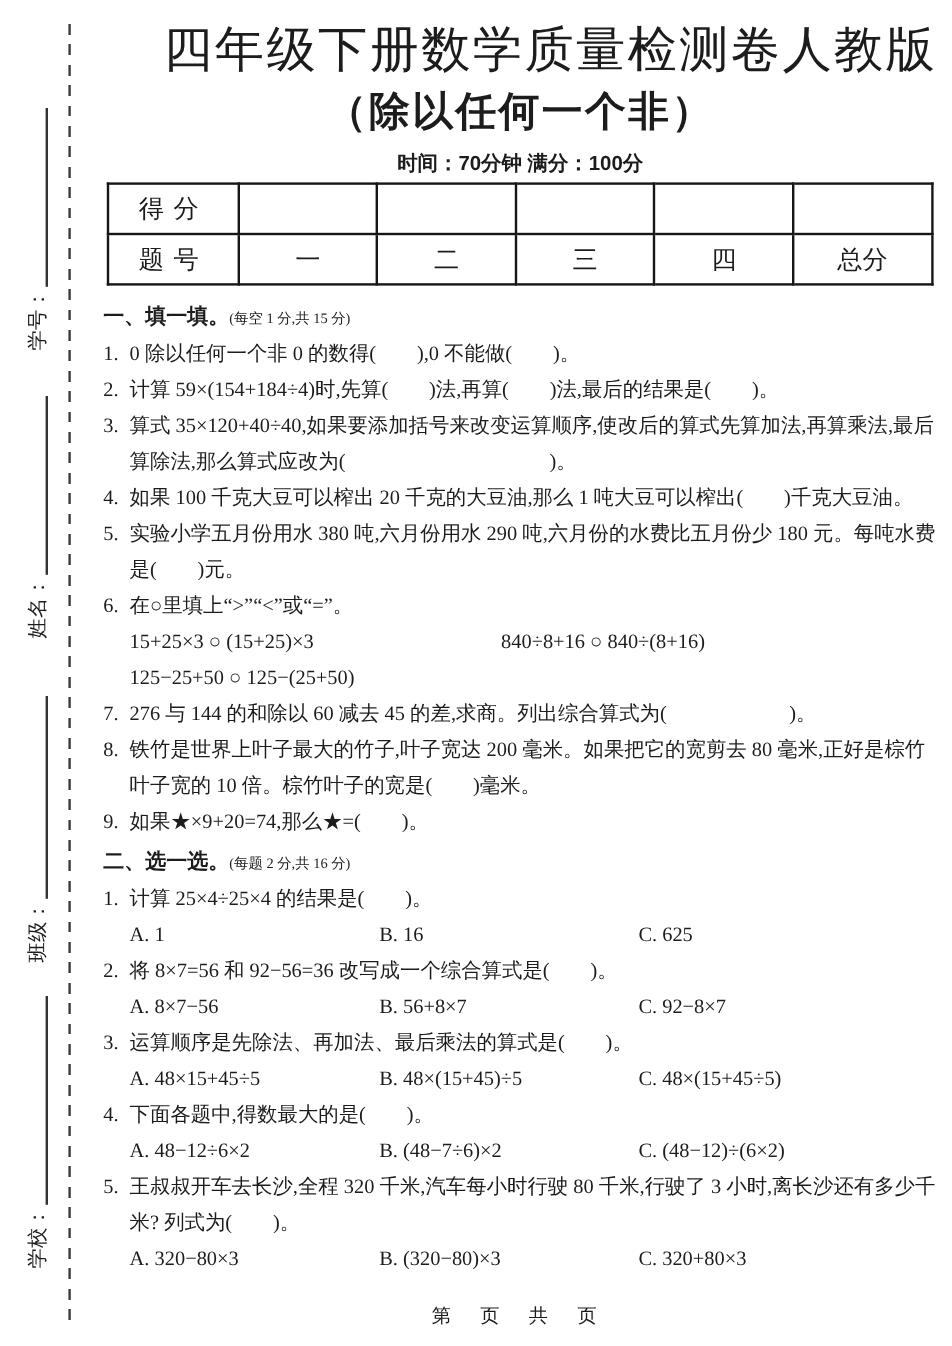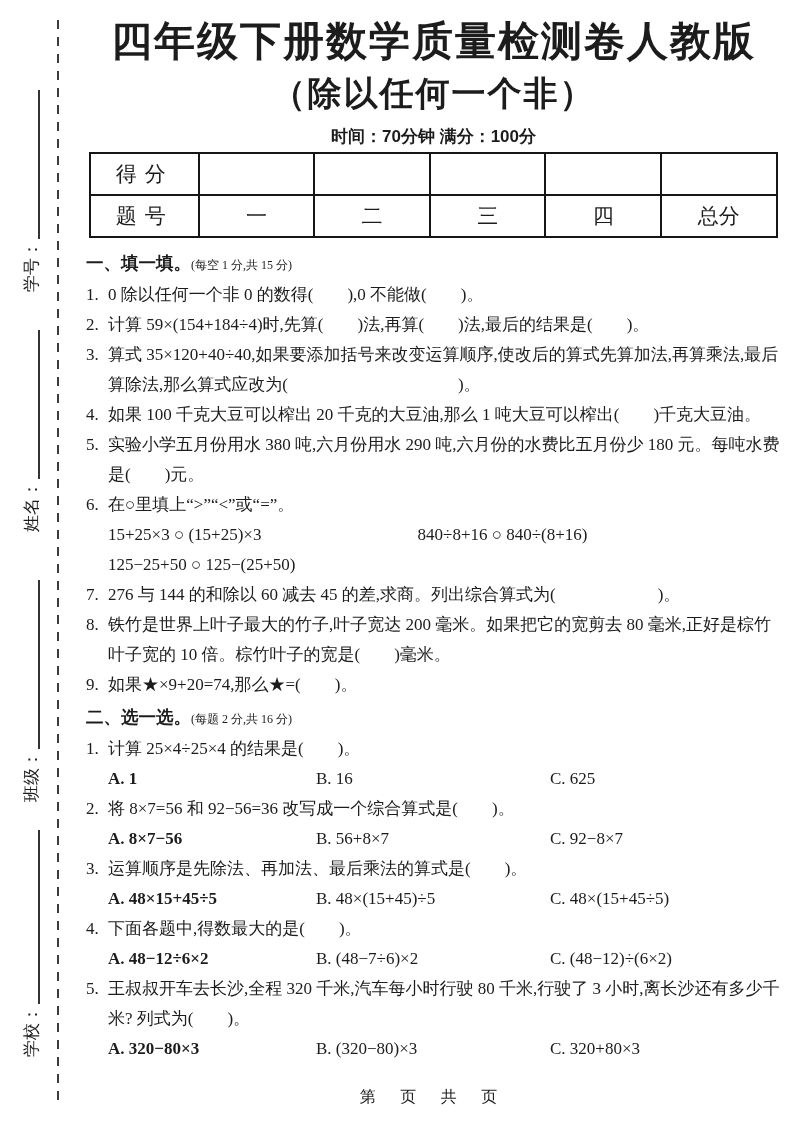--- a/index.html
+++ b/index.html
@@ -24,23 +24,23 @@
     font-family:"Liberation Sans","DejaVu Sans",sans-serif;
   }
   .m-line{flex:1;height:2px;background:#333;margin-bottom:4px;margin-left:2px;}
   .g-studentno{top:292px;width:202px;}
   .g-name{top:532px;width:202px;}
   .g-class{top:802px;width:222px;}
   .g-school{top:1057px;width:227px;}
   
   .content{position:absolute;left:86px;right:12px;top:0;}
   h1.title{
-    margin:18px 0 0;text-align:center;
-    font-family:"Liberation Sans","DejaVu Sans",sans-serif;
-    font-size:41px;font-weight:700;letter-spacing:2px;line-height:1.15;
+    margin:18px 0 0;text-align:right;
+    font-family:"Liberation Sans","DejaVu Sans",sans-serif;
+    font-size:41px;font-weight:400;letter-spacing:2px;line-height:1.15;
   }
   .subtitle{
     margin-top:10px;text-align:center;
     font-family:"Liberation Sans","DejaVu Sans",sans-serif;
     font-size:34px;font-weight:700;letter-spacing:2px;line-height:1.1;
   }
   .meta{
     margin:12px 2px 4px;text-align:center;
     font-family:"Liberation Sans","DejaVu Sans",sans-serif;
     font-size:17px;font-weight:700;
@@ -58,23 +58,23 @@
   .sec-title{font-weight:700;font-family:"Liberation Sans","DejaVu Sans",sans-serif;}
   .sec-note{font-size:12px;}
   .q{display:flex;line-height:30px;font-size:17px;}
   .qno{flex:0 0 22px;}
   .qtext{flex:1;}
   .expr-grid{
     display:grid;grid-template-columns:46% 54%;
     padding-left:22px;line-height:30px;font-size:17px;
   }
   .opts{display:flex;padding-left:22px;line-height:30px;font-size:17px;}
-  .opt1{width:208px;font-weight:bold;}
+  .opt1{width:208px;}
   .opt2{width:216px;}
-  .opt3{flex:1;margin-left:18px;}
+  .opt3{flex:1;}
   .footer{
     position:absolute;left:86px;right:12px;bottom:14px;
     text-align:center;font-size:16px;letter-spacing:10px;
     font-family:"Liberation Sans","DejaVu Sans",sans-serif;
   }
 </style>
 </head>
 <body>
 
 <div class="page">

